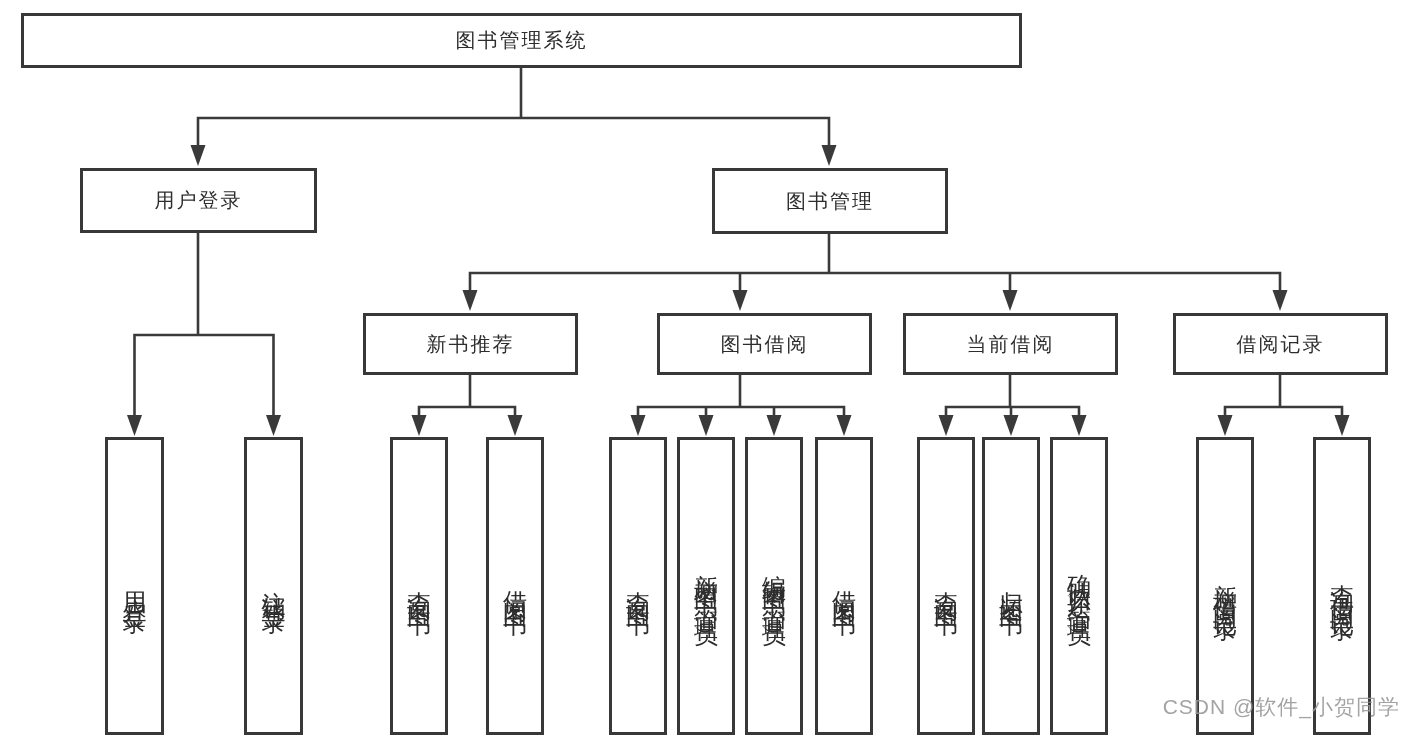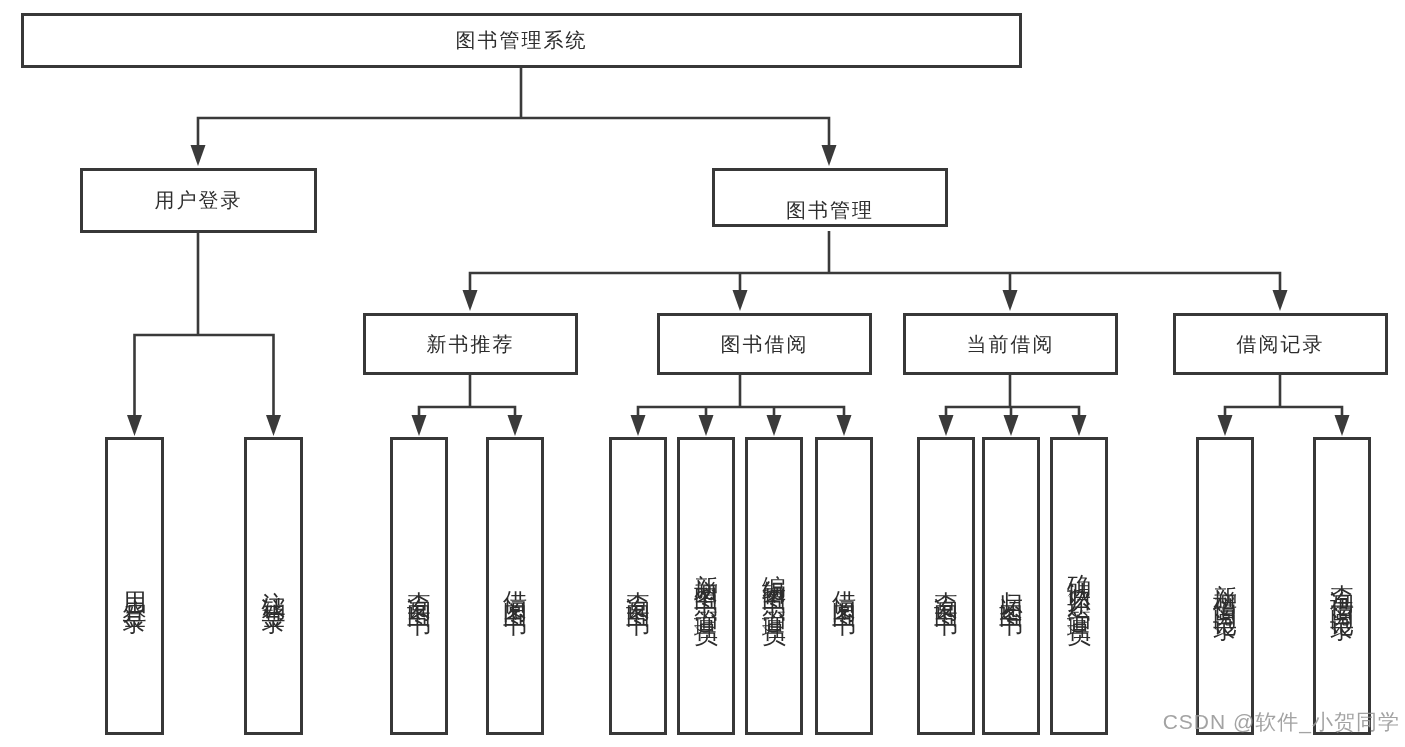--- a/index.html
+++ b/index.html
@@ -41,21 +41,21 @@
     writing-mode: vertical-rl;
     text-orientation: mixed;
     font-size: 24px;
     letter-spacing: 7px;
     color: #2d2d2d;
     line-height: 1;
     white-space: nowrap;
   }
   .watermark {
     position: absolute;
-    top: 708px;
+    top: 693px;
     right: 5px;
     font-size: 21px;
     letter-spacing: 1px;
     color: rgba(150, 150, 150, 0.88);
     white-space: nowrap;
     z-index: 5;
   }
 </style>
 </head>
 <body>
@@ -102,21 +102,21 @@
     </g>
   </svg>
 
   <div class="box" style="left:21px; top:13px; width:1001px; height:55px;">
     <span class="h-label">图书管理系统</span>
   </div>
 
   <div class="box" style="left:80px; top:168px; width:237px; height:65px;">
     <span class="h-label">用户登录</span>
   </div>
-  <div class="box" style="left:712px; top:168px; width:236px; height:59px;align-items:flex-end;">
+  <div class="box" style="left:712px; top:168px; width:236px; height:66px;">
     <span class="h-label">图书管理</span>
   </div>
 
   <div class="box" style="left:363px; top:313px; width:215px; height:62px;font-family:Liberation Serif, serif;">
     <span class="h-label">新书推荐</span>
   </div>
   <div class="box" style="left:633px; top:313px; width:215px; height:62px;margin-left:24px;">
     <span class="h-label">图书借阅</span>
   </div>
   <div class="box" style="left:1173px; top:313px; width:215px; height:62px;">

